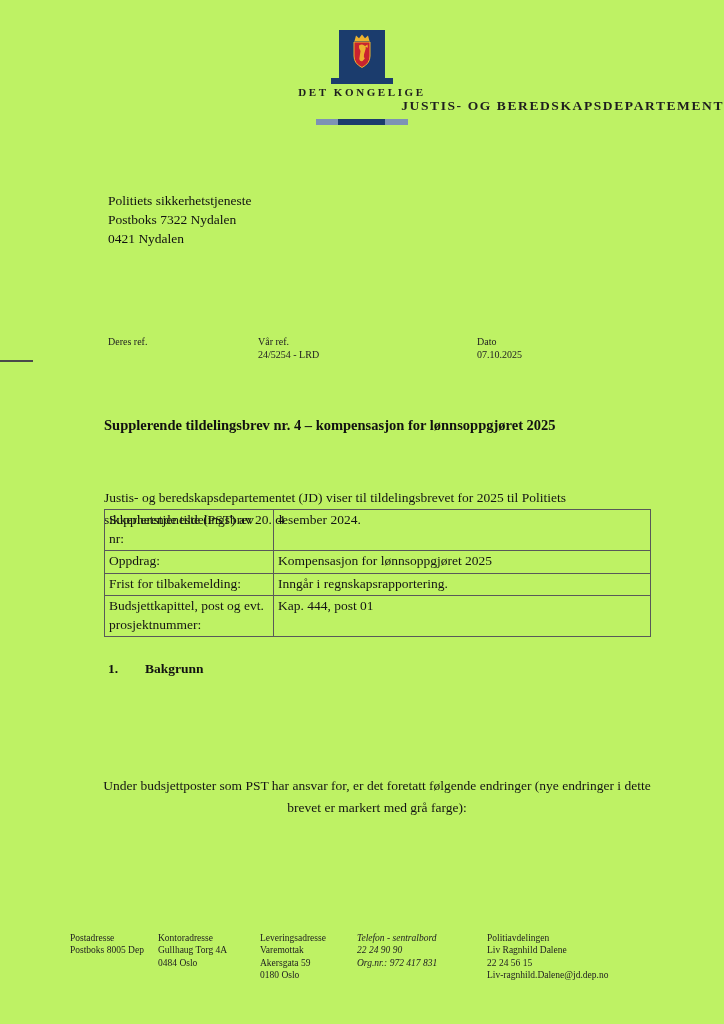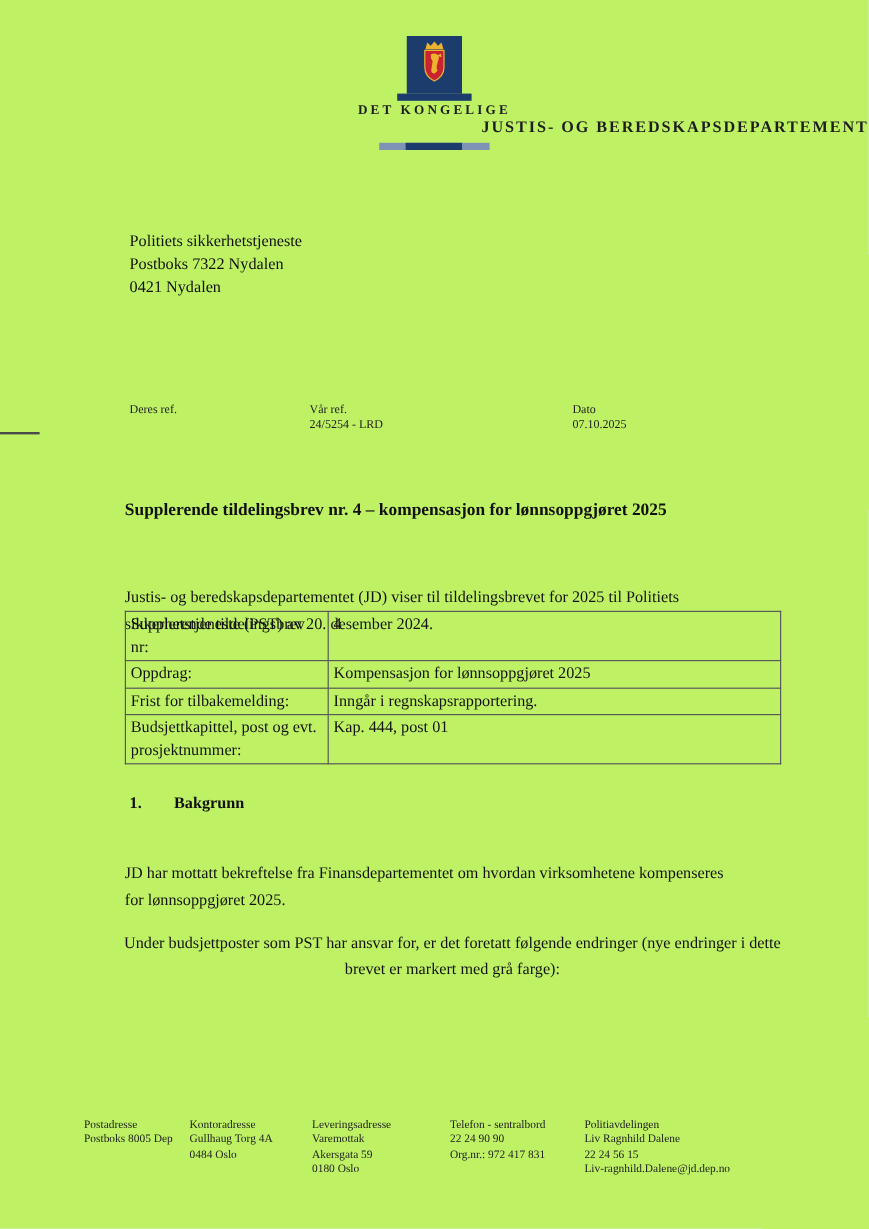--- a/index.html
+++ b/index.html
@@ -95,21 +95,21 @@
 
   
   .footer-col {
     position: absolute; top: 932px;
     font-size: 9.5px; line-height: 12.3px; color: #222;
     white-space: nowrap;
   }
   .fc1 { left: 70px; }
   .fc2 { left: 158px; }
   .fc3 { left: 260px; }
-  .fc4 { left: 375px; }
+  .fc4 { left: 357px; font-style: italic; }
   .fc5 { left: 487px; }
 </style>
 </head>
 <body>
 
 <div class="page">
 
   <div class="emblem-square">
     <svg width="46" height="48" viewBox="0 0 46 48">
       <rect x="0" y="0" width="46" height="48" fill="#1b3c6d"></rect>
@@ -161,21 +161,20 @@
         <td class="col-label">Budsjettkapittel, post og evt. prosjektnummer:</td>
         <td>Kap. 444, post 01</td>
       </tr>
     </tbody>
   </table>
 
   <div class="section-head">
     <span class="section-num">1.</span>
     <span>Bakgrunn</span>
   </div>
-  <div class="para para-bak1">JD har mottatt bekreftelse fra Finansdepartementet om hvordan virksomhetene kompenseres for lønnsoppgjøret 2025.</div>
   <div class="para para-bak2">Under budsjettposter som PST har ansvar for, er det foretatt følgende endringer (nye endringer i dette brevet er markert med grå farge):</div>
 
   <div class="footer-col fc1">
     <div>Postadresse</div>
     <div>Postboks 8005 Dep</div>
   </div>
   <div class="footer-col fc2">
     <div>Kontoradresse</div>
     <div>Gullhaug Torg 4A</div>
     <div>0484 Oslo</div>

